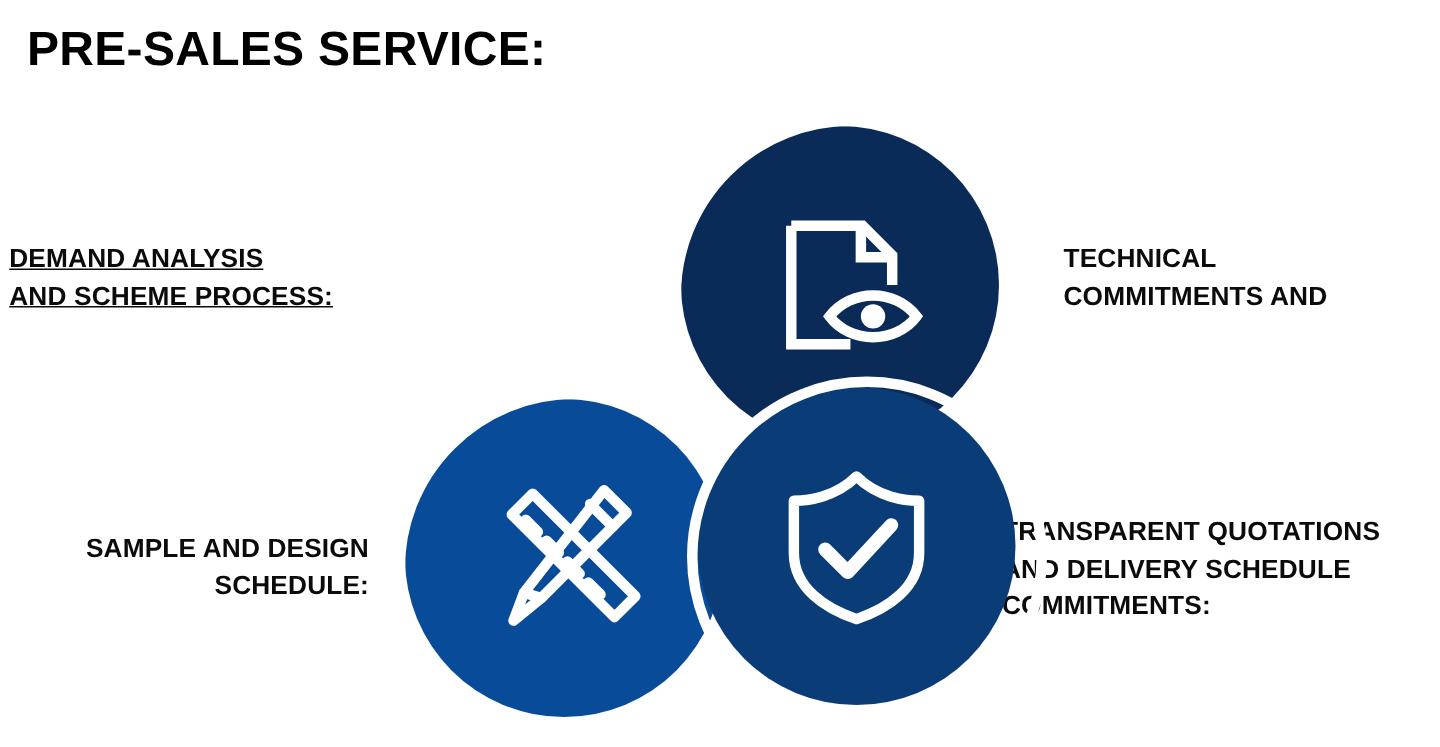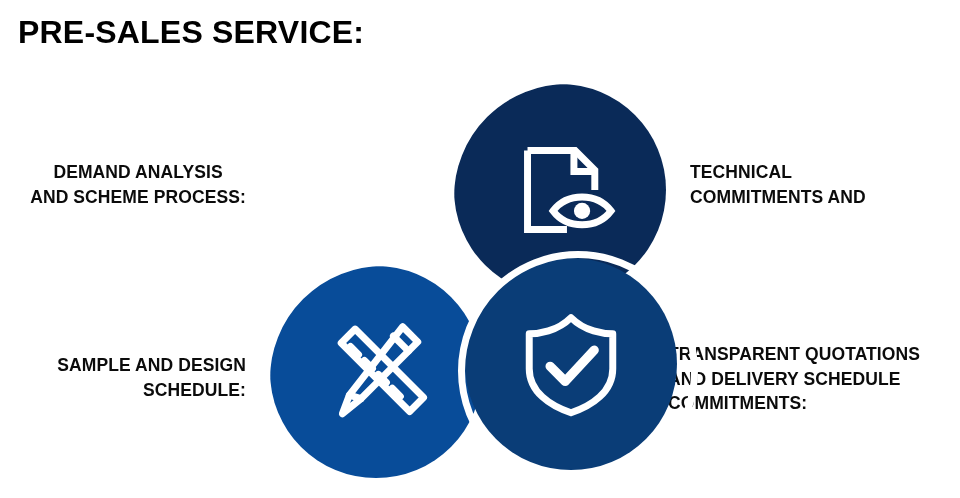--- a/index.html
+++ b/index.html
@@ -58,22 +58,22 @@
   
   .label {
     position:absolute;
     font-size:17.5px;
     font-weight:bold;
     line-height:1.40;
     color:#0b0b0b;
     letter-spacing:0.1px;
     white-space:nowrap;
   }
-  .lbl-tl { right:714px; top:160px; text-align:center; }
-  .lbl-tr { left:690px;  top:160px; text-align:left;  }
+  .lbl-tl { right:738px; top:160px; text-align:left;text-decoration:underline; }
+  .lbl-tr { left:709px;  top:160px; text-align:left;  }
   .lbl-bl { right:714px; top:353px; text-align:right; }
   .lbl-br { left:668px;  top:342px; text-align:left;  }
   .label div { display:block; }
 </style>
 </head>
 <body>
 
 <div id="page">
 
   <div class="title">PRE-SALES SERVICE:</div>

